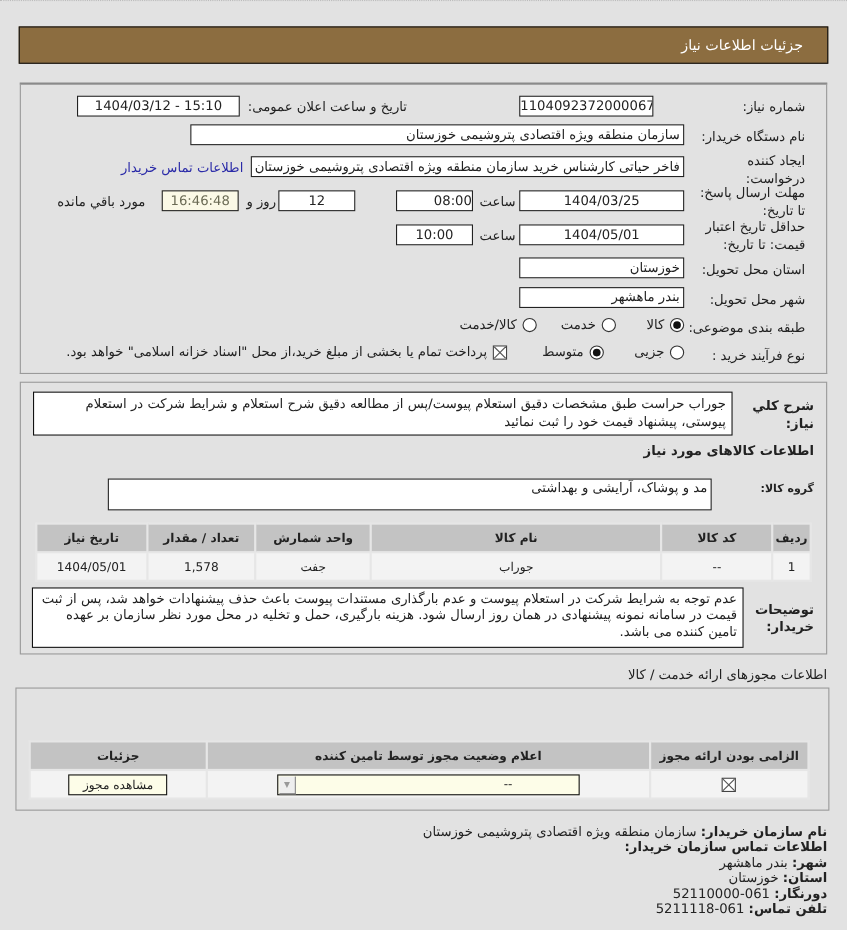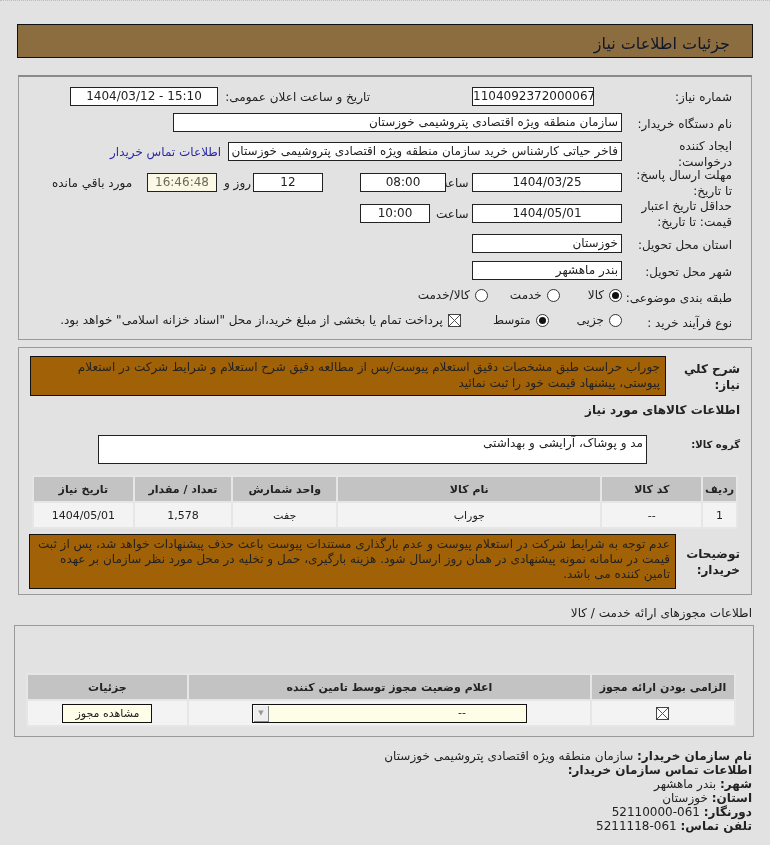--- a/index.html
+++ b/index.html
@@ -14,21 +14,21 @@
   }
   .abs { position:absolute; }
   .rtl { direction:rtl; }
   .header-bar {
     left:17px; top:23px; width:736px; height:34px;
     background:#8c6d40; border:1px solid #111;
     box-sizing:border-box;
   }
   .header-title {
     position:absolute; right:22px; top:9px;
-    color:#0f172a; font-size:16px; direction:rtl;
+    color:#ffffff; font-size:13px; direction:rtl;
   }
   .panel {
     border:1px solid #9a9a9a; background:#e2e2e2; box-sizing:border-box;
   }
   .panel.p1 { left:18px; top:74px; width:734px; height:265px; border-top:2px solid #8a8a8a; }
   .panel.p2 { left:18px; top:346px; width:734px; height:248px; }
   .panel.p3 { left:14px; top:624px; width:740px; height:112px; }
 
   .lbl { direction:rtl; font-size:12px; color:#222; white-space:nowrap; }
   .lbl2 { direction:rtl; font-size:12px; line-height:16px; color:#222; }
@@ -57,21 +57,21 @@
   table.grid { border-collapse:collapse; position:absolute; }
   table.grid th {
     background:#c3c3c3; font-weight:bold; font-size:11px; color:#222;
     height:22px; border:2px solid #e6e6e6; text-align:center; direction:rtl;
   }
   table.grid td {
     background:#f3f3f3; font-size:11px; height:22px; text-align:center;
     border:2px solid #e6e6e6; direction:rtl;
   }
   .desc-box {
-    background:#a16207; border:1px solid #111; box-sizing:border-box;
+    background:#ffffff; border:1px solid #111; box-sizing:border-box;
     direction:rtl; font-size:12px; line-height:15px; padding:2px 5px;
   }
   .btn-view {
     background:#fdfde8; border:1px solid #111; box-sizing:border-box;
     font-size:11px; text-align:center; line-height:17px; height:19px; width:90px;
     margin:0 auto; direction:rtl; cursor:pointer;
   }
   .select-box {
     background:#fdfde8; border:1px solid #111; box-sizing:border-box;
     height:19px; width:275px; position:relative; margin:0 auto;
@@ -108,21 +108,21 @@
 </div>
 <div class="abs box r" style="left:228px; top:141px; width:394px;">فاخر حیاتی کارشناس خرید سازمان منطقه ویژه اقتصادی پتروشیمی خوزستان</div>
 <div class="abs link" style="left:110px; top:144px;">اطلاعات تماس خریدار</div>
 
 <div class="abs lbl2" style="right:38px; top:166px; text-align:right;">
   <div>مهلت ارسال پاسخ:</div>
   <div>تا تاریخ:</div>
 </div>
 <div class="abs box c" style="left:472px; top:172px; width:150px;">1404/03/25</div>
 <div class="abs lbl" style="left:436px; top:175px;">ساعت</div>
-<div class="abs box c" style="left:360px; top:172px; width:86px;">08:00</div>
+<div class="abs box c" style="left:360px; top:172px; width:70px;text-align:right;">08:00</div>
 <div class="abs box c" style="left:253px; top:172px; width:70px;">12</div>
 <div class="abs lbl" style="left:224px; top:175px;">روز و</div>
 <div class="abs box c cream" style="left:147px; top:172px; width:70px;">16:46:48</div>
 <div class="abs lbl" style="left:52px; top:175px;">مورد باقي مانده</div>
 
 <div class="abs lbl2" style="right:38px; top:197px; text-align:right;">
   <div>حداقل تاریخ اعتبار</div>
   <div>قیمت: تا تاریخ:</div>
 </div>
 <div class="abs box c" style="left:472px; top:203px; width:150px;">1404/05/01</div>

